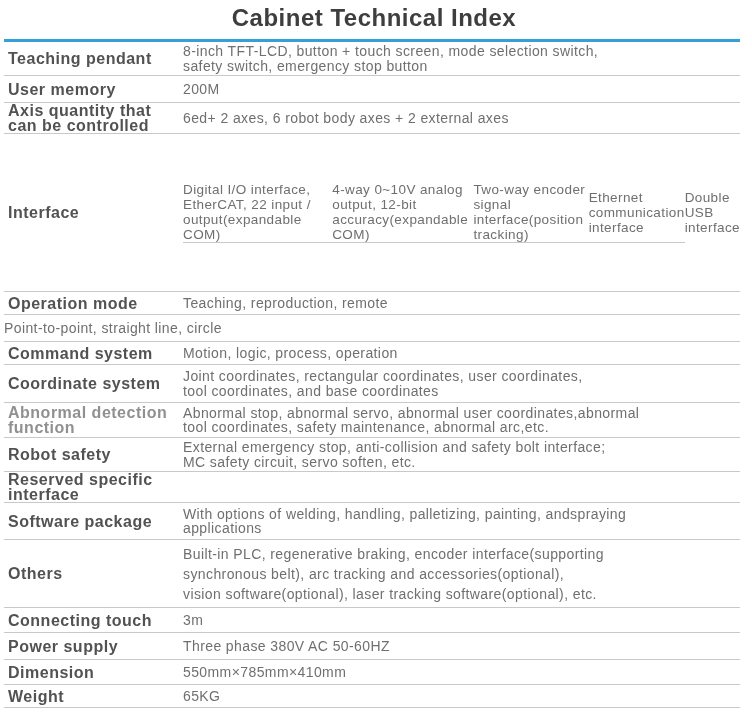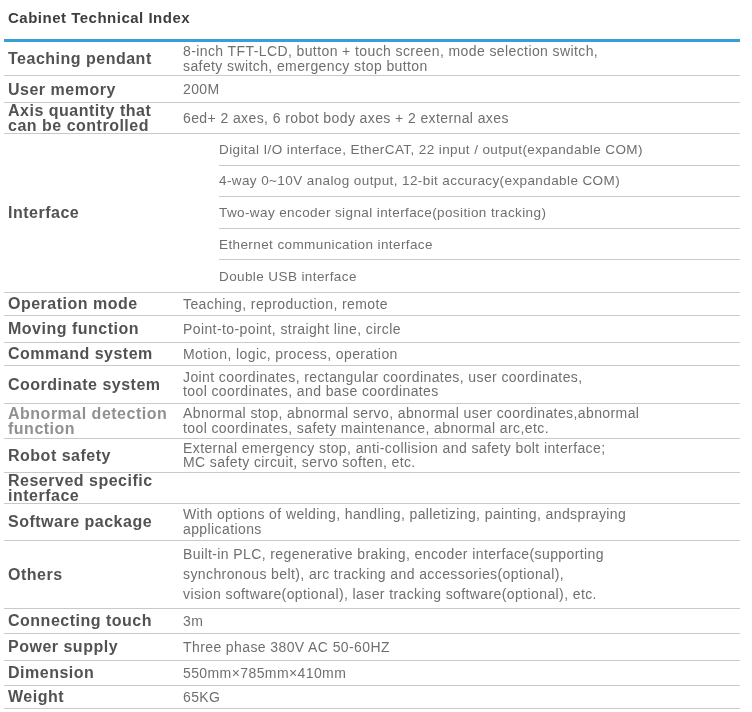--- a/index.html
+++ b/index.html
@@ -12,41 +12,41 @@
     --page-bg:#FFFFFF;
   }
   *{margin:0;padding:0;box-sizing:border-box;}
   html,body{
     width:752px;height:712px;overflow:hidden;
     background:var(--page-bg);
     font-family:"Liberation Sans","DejaVu Sans",sans-serif;
   }
   .page{width:752px;padding:0 12px 0 4px;}
   .title{
-    font-size:15px;font-weight:bold;color:var(--title-color);
-    letter-spacing:.5px;padding:6px 0 0 4px;line-height:24px;
+    font-size:24px;font-weight:bold;color:var(--title-color);
+    letter-spacing:.5px;padding:6px 0 0 4px;line-height:24px;text-align:center;
   }
   .accent-rule{height:3px;background:var(--accent-blue);margin-top:9px;}
   .spec-table{width:100%;}
   .row{
     display:flex;align-items:center;
     border-bottom:1px solid var(--divider);
   }
   .row-label{
     flex:0 0 179px;padding-left:4px;
     font-size:16px;font-weight:bold;color:var(--label-color);
     letter-spacing:.5px;line-height:15px;
   }
   .row-label.muted{color:var(--label-muted);}
   .row-value{
     flex:1;font-size:14px;color:var(--value-color);
     letter-spacing:.4px;line-height:14.5px;padding:2px 0;
   }
   .row-value.loose{line-height:20px;}
-  .sub-values{flex:1;display:flex;flex-direction:column;margin-left:36px;}
+  .sub-values{flex:1;display:flex;flex-direction:row;}
   .sub-row{
     display:flex;align-items:center;min-height:31.6px;
     border-bottom:1px solid var(--divider);
     font-size:13.5px;color:var(--value-color);letter-spacing:.4px;
   }
   .sub-row:last-child{border-bottom:none;}
   
   .h31{min-height:31px;} .h27{min-height:27px;justify-content:flex-end;} .h23{min-height:23px;}
   .h38{min-height:38px;} .h35{min-height:35px;} .h34{min-height:34px;}
   .h29{min-height:29px;} .h37{min-height:37px;} .h68{min-height:68px;}
@@ -105,21 +105,20 @@
     </div>
 
     <div class="row h23">
       <div class="row-label">Operation mode</div>
       <div class="row-value">
         <div>Teaching, reproduction, remote</div>
       </div>
     </div>
 
     <div class="row h27">
-      <div class="row-label">Moving function</div>
       <div class="row-value">
         <div>Point-to-point, straight line, circle</div>
       </div>
     </div>
 
     <div class="row h23">
       <div class="row-label">Command system</div>
       <div class="row-value">
         <div>Motion, logic, process, operation</div>
       </div>

